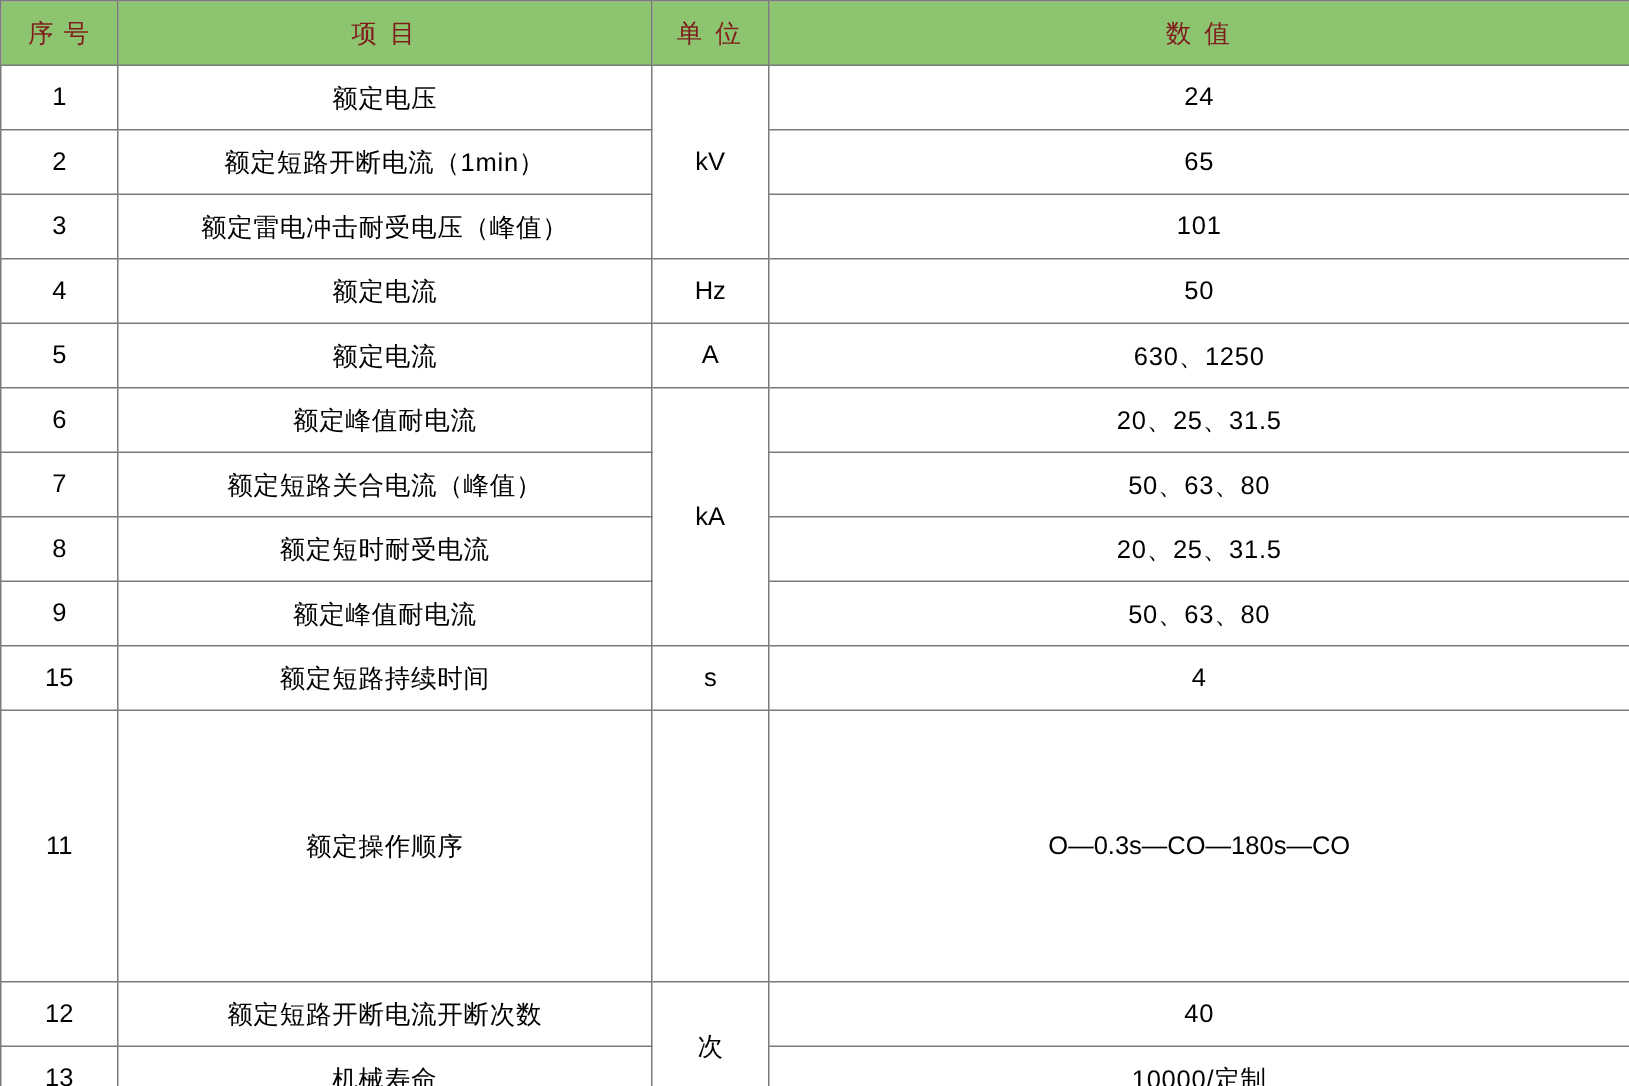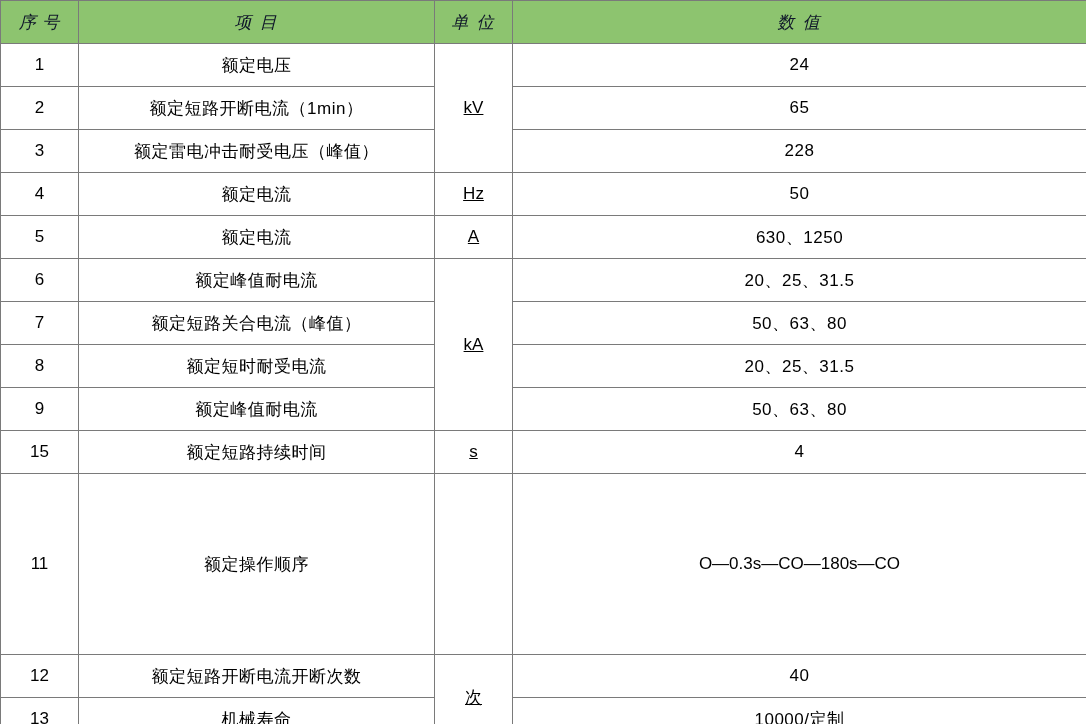--- a/index.html
+++ b/index.html
@@ -26,43 +26,41 @@
     font-size: 17px;
     padding: 0;
     font-weight: normal;
   }
   thead th {
     background: #8dc46f;
     height: 42px;
     font-size: 19px;
     font-weight: bold;
     letter-spacing: 2px;
-    color: #0f172a;
-    font-style: italic;
+    color: #7f1d1d;
   }
   thead th.hdr-no {
     letter-spacing: 1px;
   }
   tbody td {
     height: 42px;
   }
   td.col-no {
     width: 78px;
     font-size: 16px;
   }
   td.col-item {
     width: 356px;
     font-weight: bold;
     font-size: 17px;
     letter-spacing: 0.5px;
   }
   td.col-unit {
     width: 78px;
     font-size: 16px;
-    text-decoration: underline;
   }
   td.col-val {
     font-size: 16px;
   }
   td.sep-val {
     font-size: 16px;
   }
   .val-wide {
     letter-spacing: 0.5px;
   }
@@ -97,21 +95,21 @@
         <td class="col-val val-wide" colspan="2">24</td>
       </tr>
       <tr>
         <td class="col-no">2</td>
         <td class="col-item">额定短路开断电流（1min）</td>
         <td class="col-val val-wide" colspan="2">65</td>
       </tr>
       <tr>
         <td class="col-no">3</td>
         <td class="col-item">额定雷电冲击耐受电压（峰值）</td>
-        <td class="col-val val-wide" colspan="2">228</td>
+        <td class="col-val val-wide" colspan="2">101</td>
       </tr>
       <tr>
         <td class="col-no">4</td>
         <td class="col-item">额定电流</td>
         <td class="col-unit">Hz</td>
         <td class="col-val val-wide" colspan="2">50</td>
       </tr>
       <tr>
         <td class="col-no">5</td>
         <td class="col-item">额定电流</td>

